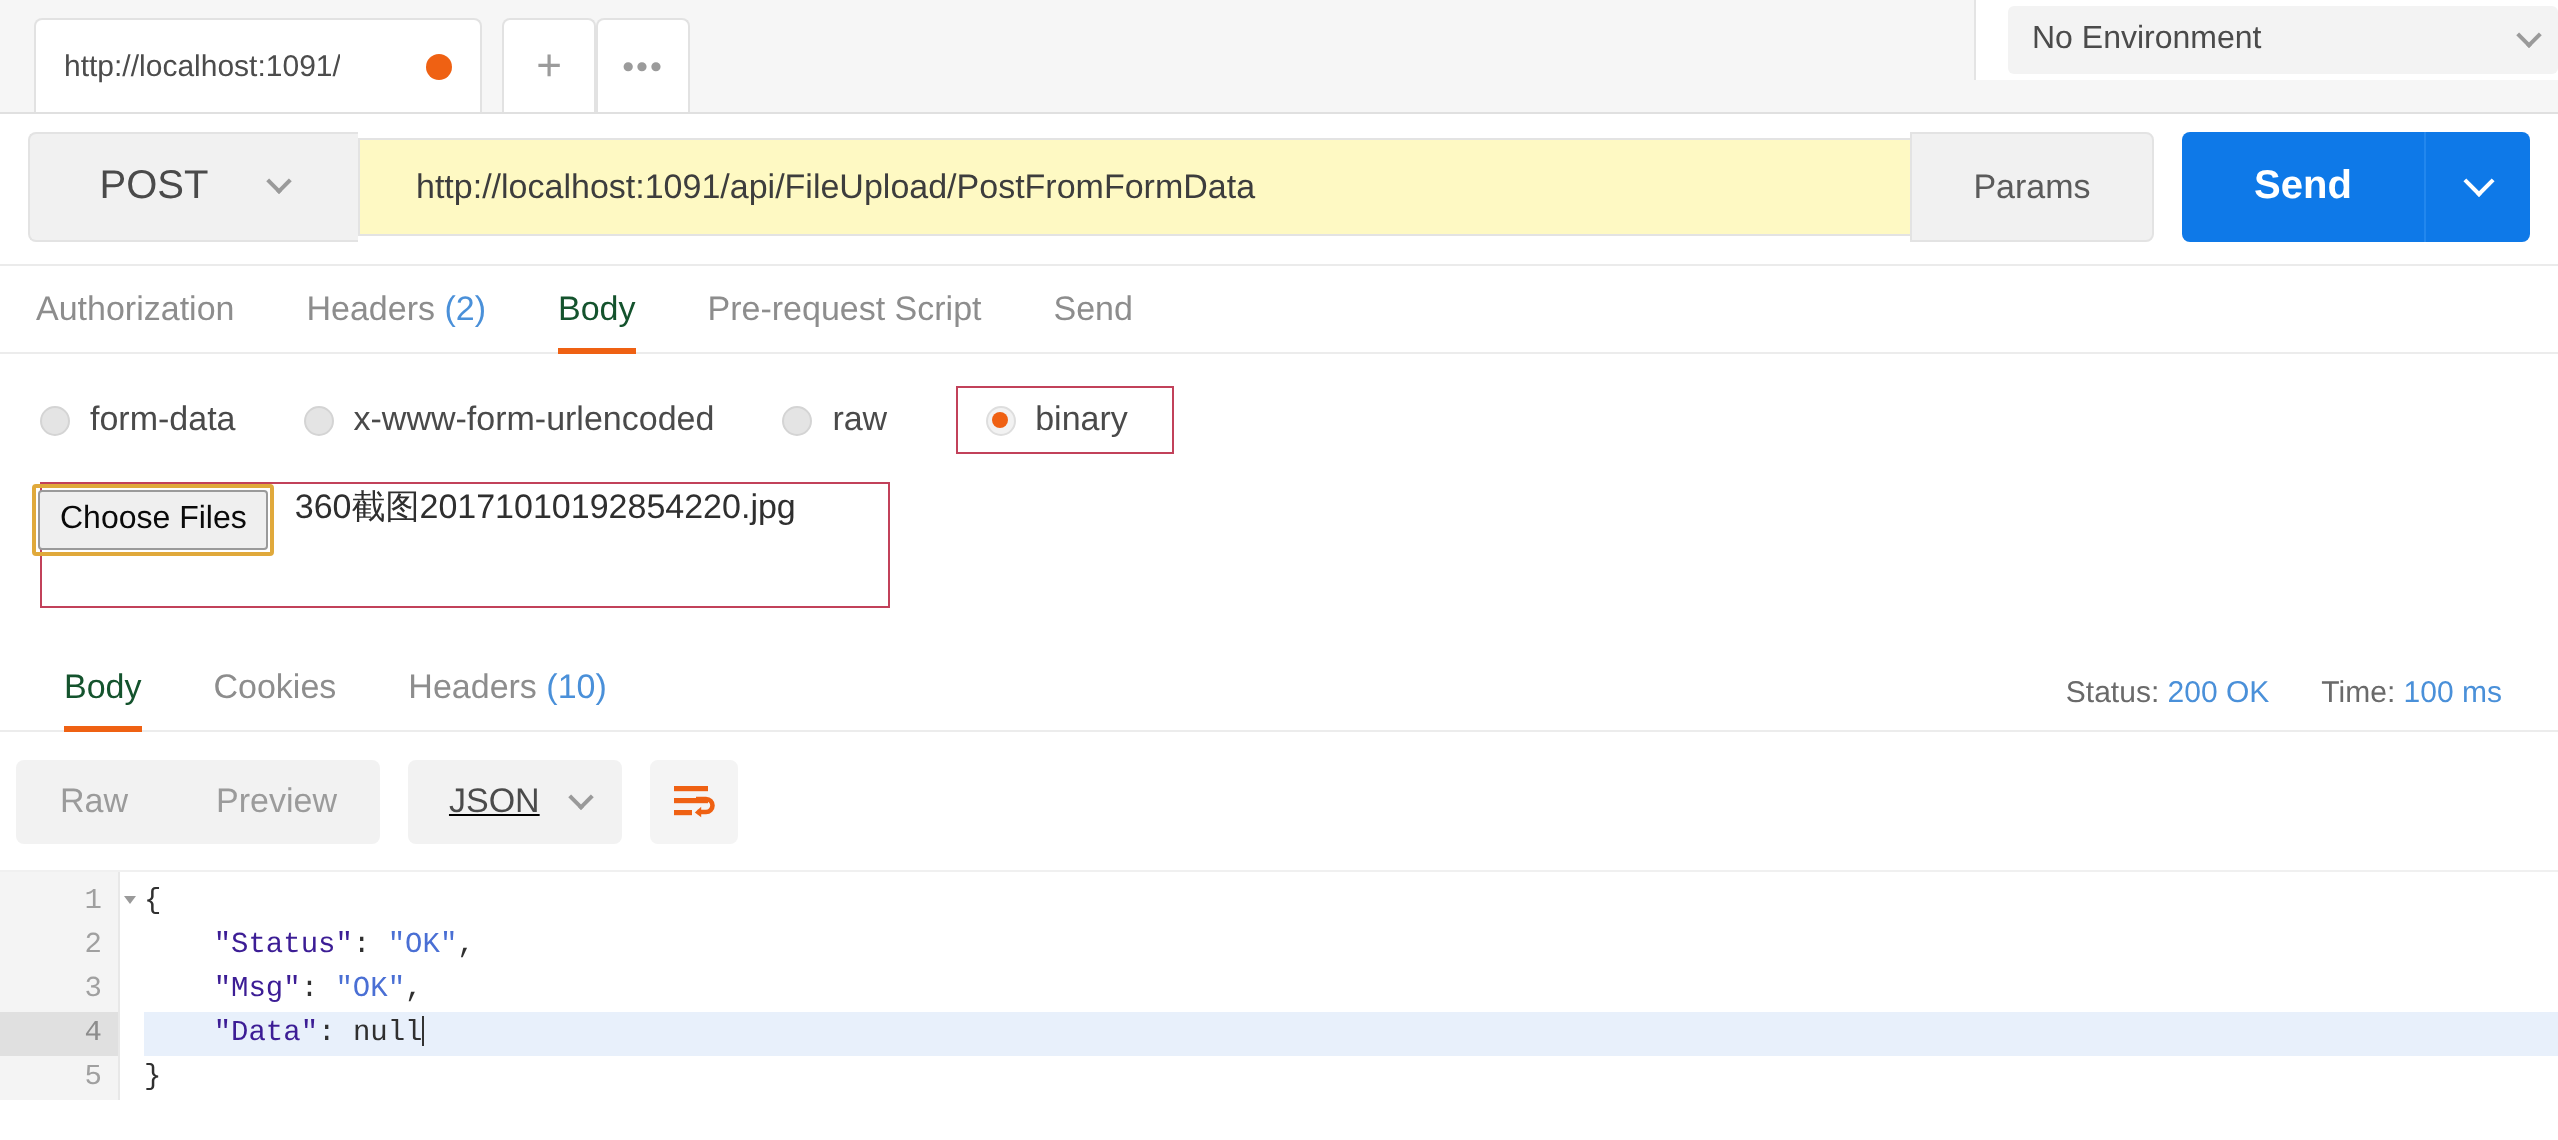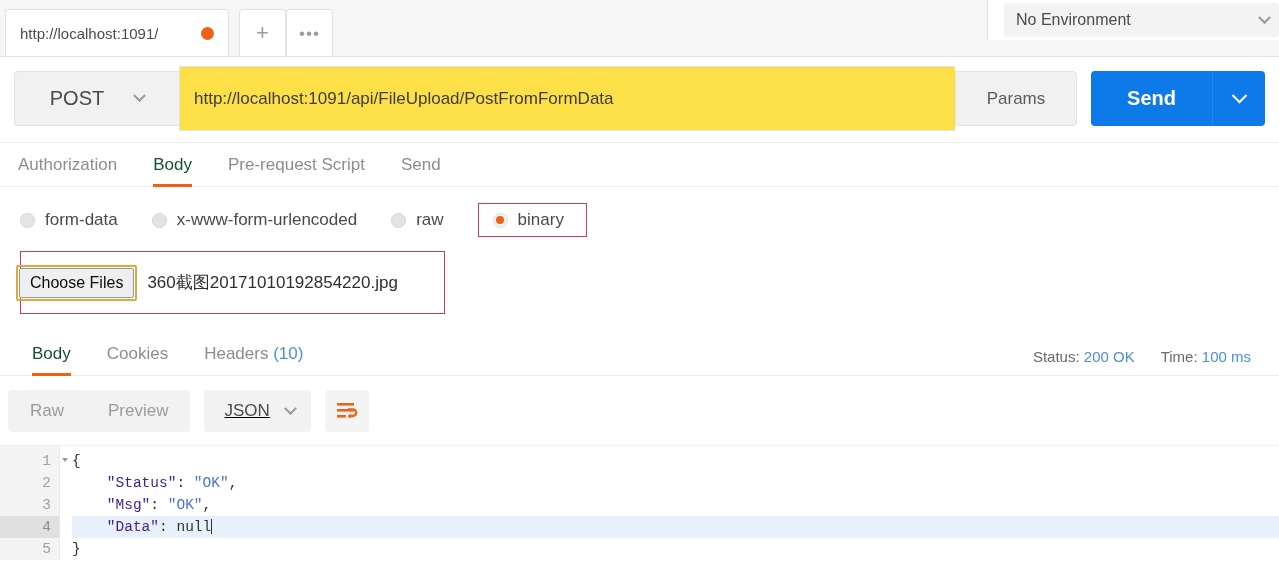--- a/index.html
+++ b/index.html
@@ -23,21 +23,21 @@
   .req-tab {
     height: 47px;
     min-width: 224px;
     background: #ffffff;
     border: 1px solid #e2e2e2;
     border-bottom: none;
     border-radius: 4px 4px 0 0;
     display: flex;
     align-items: center;
     padding: 0 14px;
-    margin-left: 5px;
+    margin-left: 17px;
     position: relative;
   }
   .req-tab-label {
     font-size: 15px;
     color: #4c4c4c;
     white-space: nowrap;
     overflow: hidden;
     max-width: 155px;
   }
   .unsaved-dot {
@@ -114,27 +114,27 @@
     border-right: none;
     border-radius: 4px 0 0 4px;
     display: flex;
     align-items: center;
     justify-content: center;
     gap: 31px;
   }
   .method-text { font-size: 20px; color: #4a4a4a; }
   .url-input {
     flex: 1;
-    height: 65px;
-    background: #fde047;
+    height: 49px;
+    background: #fef9c3;
     border: 1px solid #e3e3e3;
     border-right: none;
     display: flex;
     align-items: center;
-    padding-left: 14px;
+    padding-left: 28px;
     font-size: 17px;
     color: #3d3d3d;
     overflow: hidden;
     white-space: nowrap;
   }
   .params-btn {
     width: 122px;
     height: 55px;
     background: #f1f1f1;
     border: 1px solid #e3e3e3;
@@ -246,21 +246,21 @@
     background: #ef6113;
   }
 
   
   .file-box {
     margin: 0 0 0 20px;
     width: 425px;
     height: 63px;
     border: 1.5px solid #c2415a;
     display: flex;
-    align-items: center;
+    align-items: flex-start;
     padding-left: 0px;
   }
   .choose-wrap {
     margin-left: -5px;
     border: 2px solid #e0a93b;
     border-radius: 2px;
     padding: 1px;
   }
   .choose-btn {
     background: #efefef;
@@ -422,20 +422,24 @@
     <div class="send-caret">
       <span class="chev-w"></span>
     </div>
   </div>
 </div>
 
 <div class="req-tabs">
   <div class="rtab first">
     <span>Authorization</span>
   </div>
+  <div class="rtab">
+    <span>Headers</span>
+    <span class="cnt">(2)</span>
+  </div>
   <div class="rtab active">
     <span>Body</span>
   </div>
   <div class="rtab">
     <span>Pre-request Script</span>
   </div>
   <div class="rtab">
     <span>Send</span>
   </div>
 </div>

